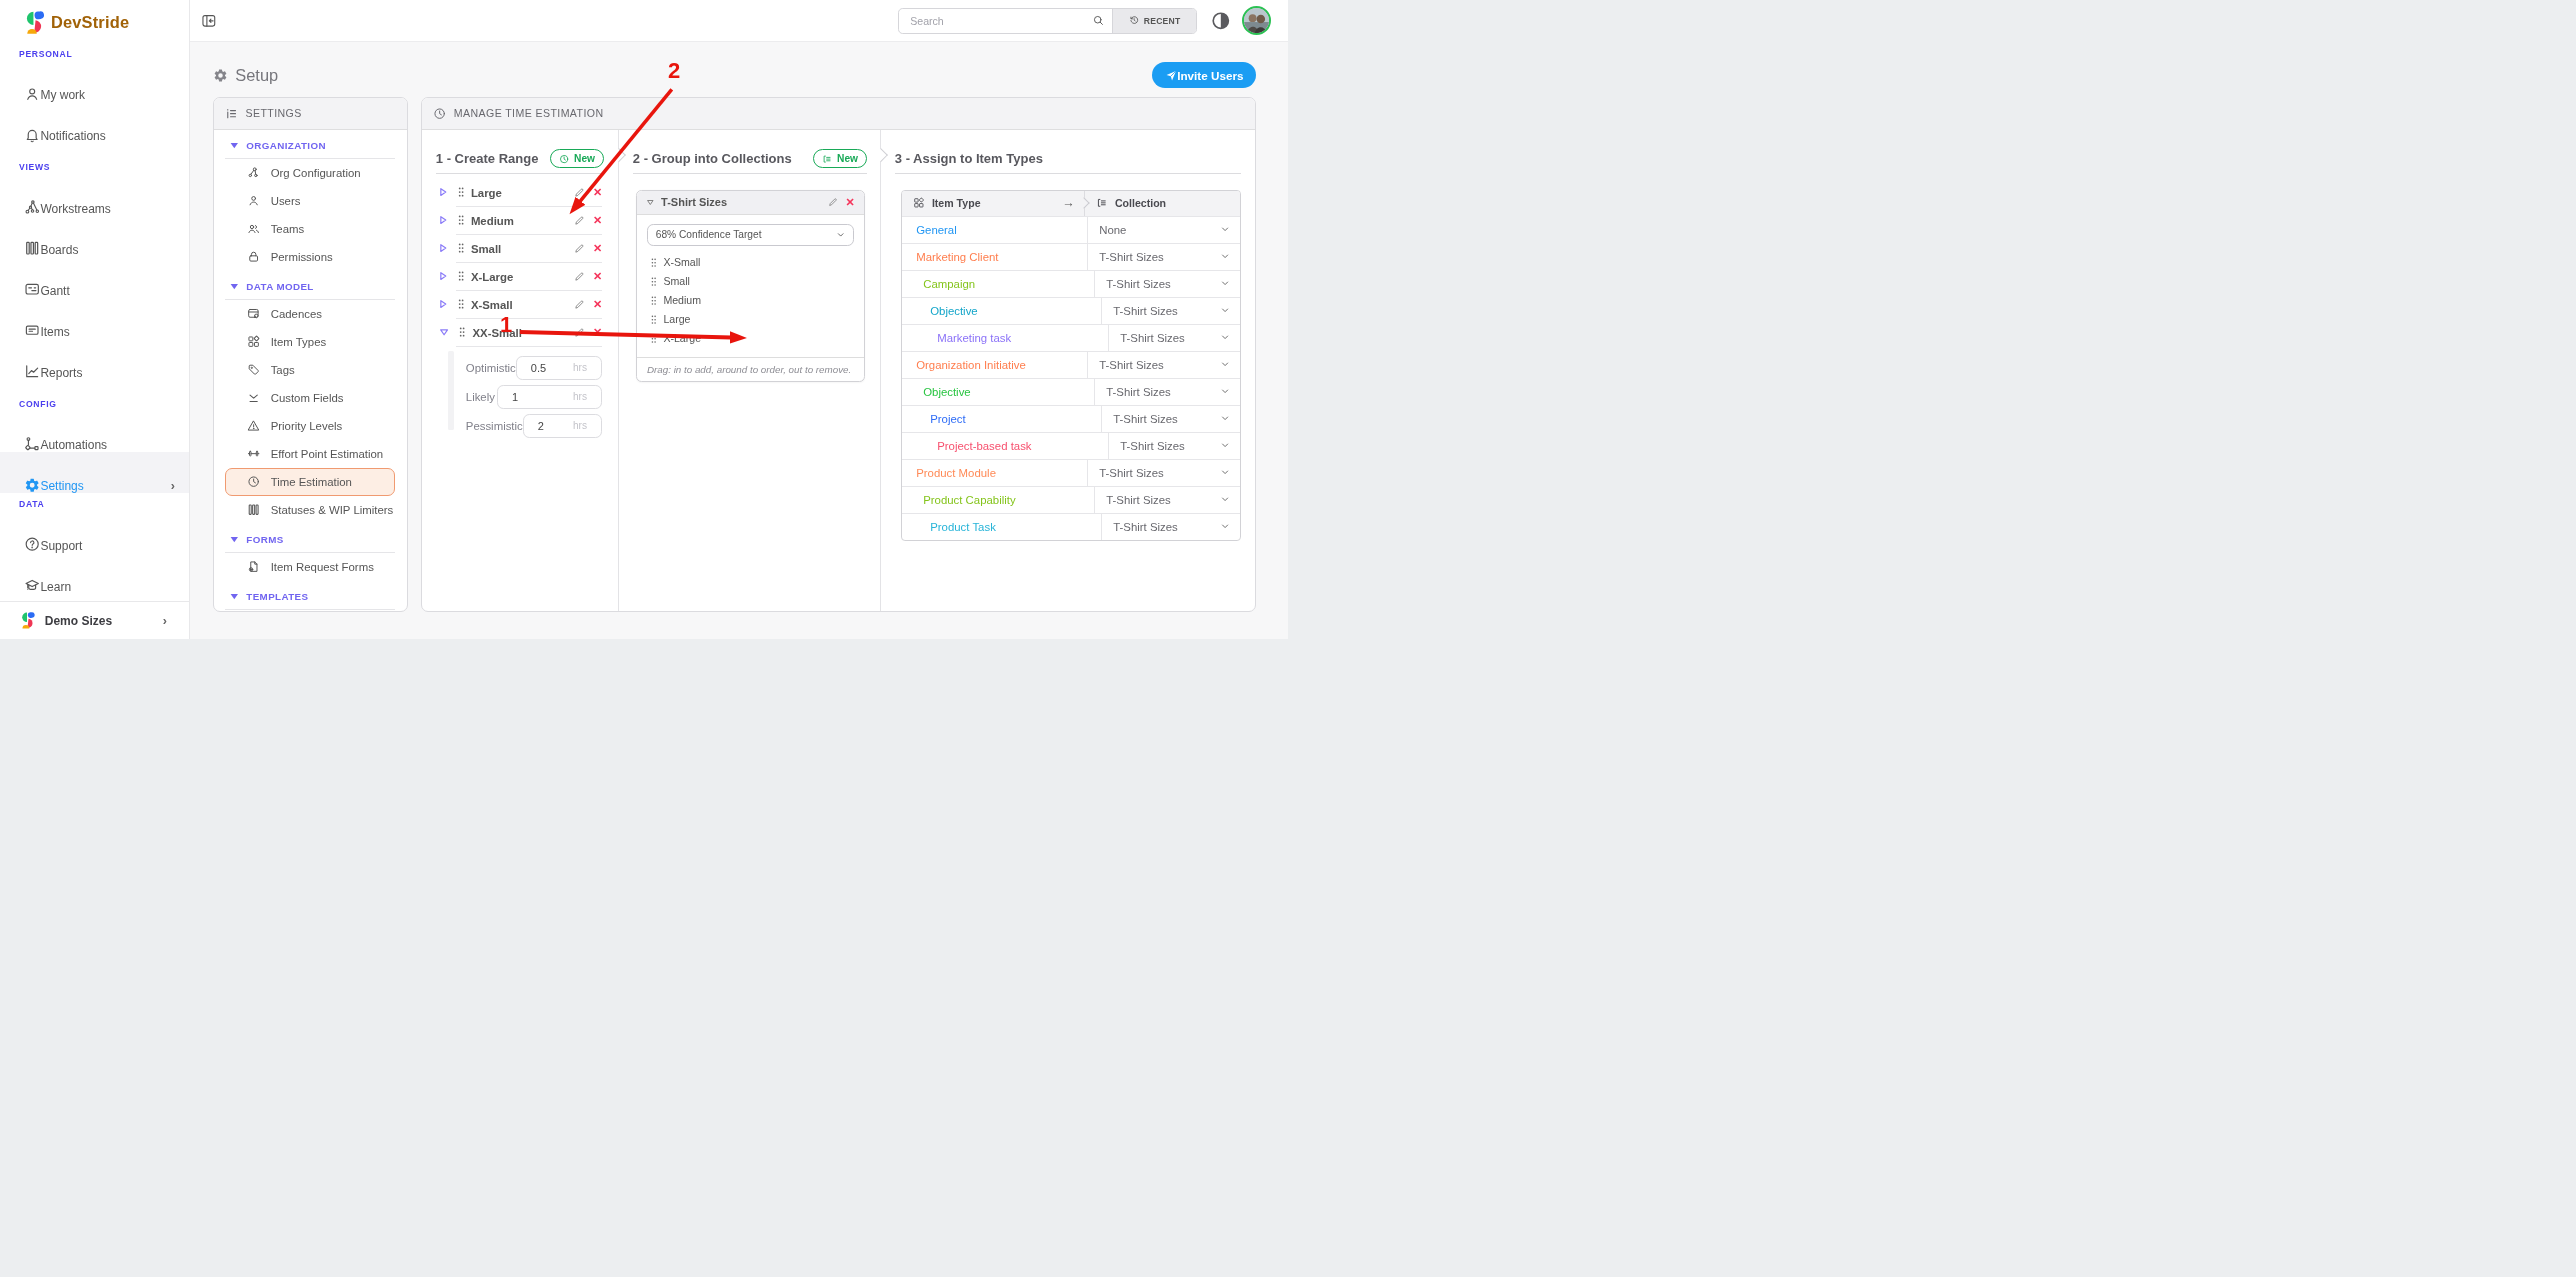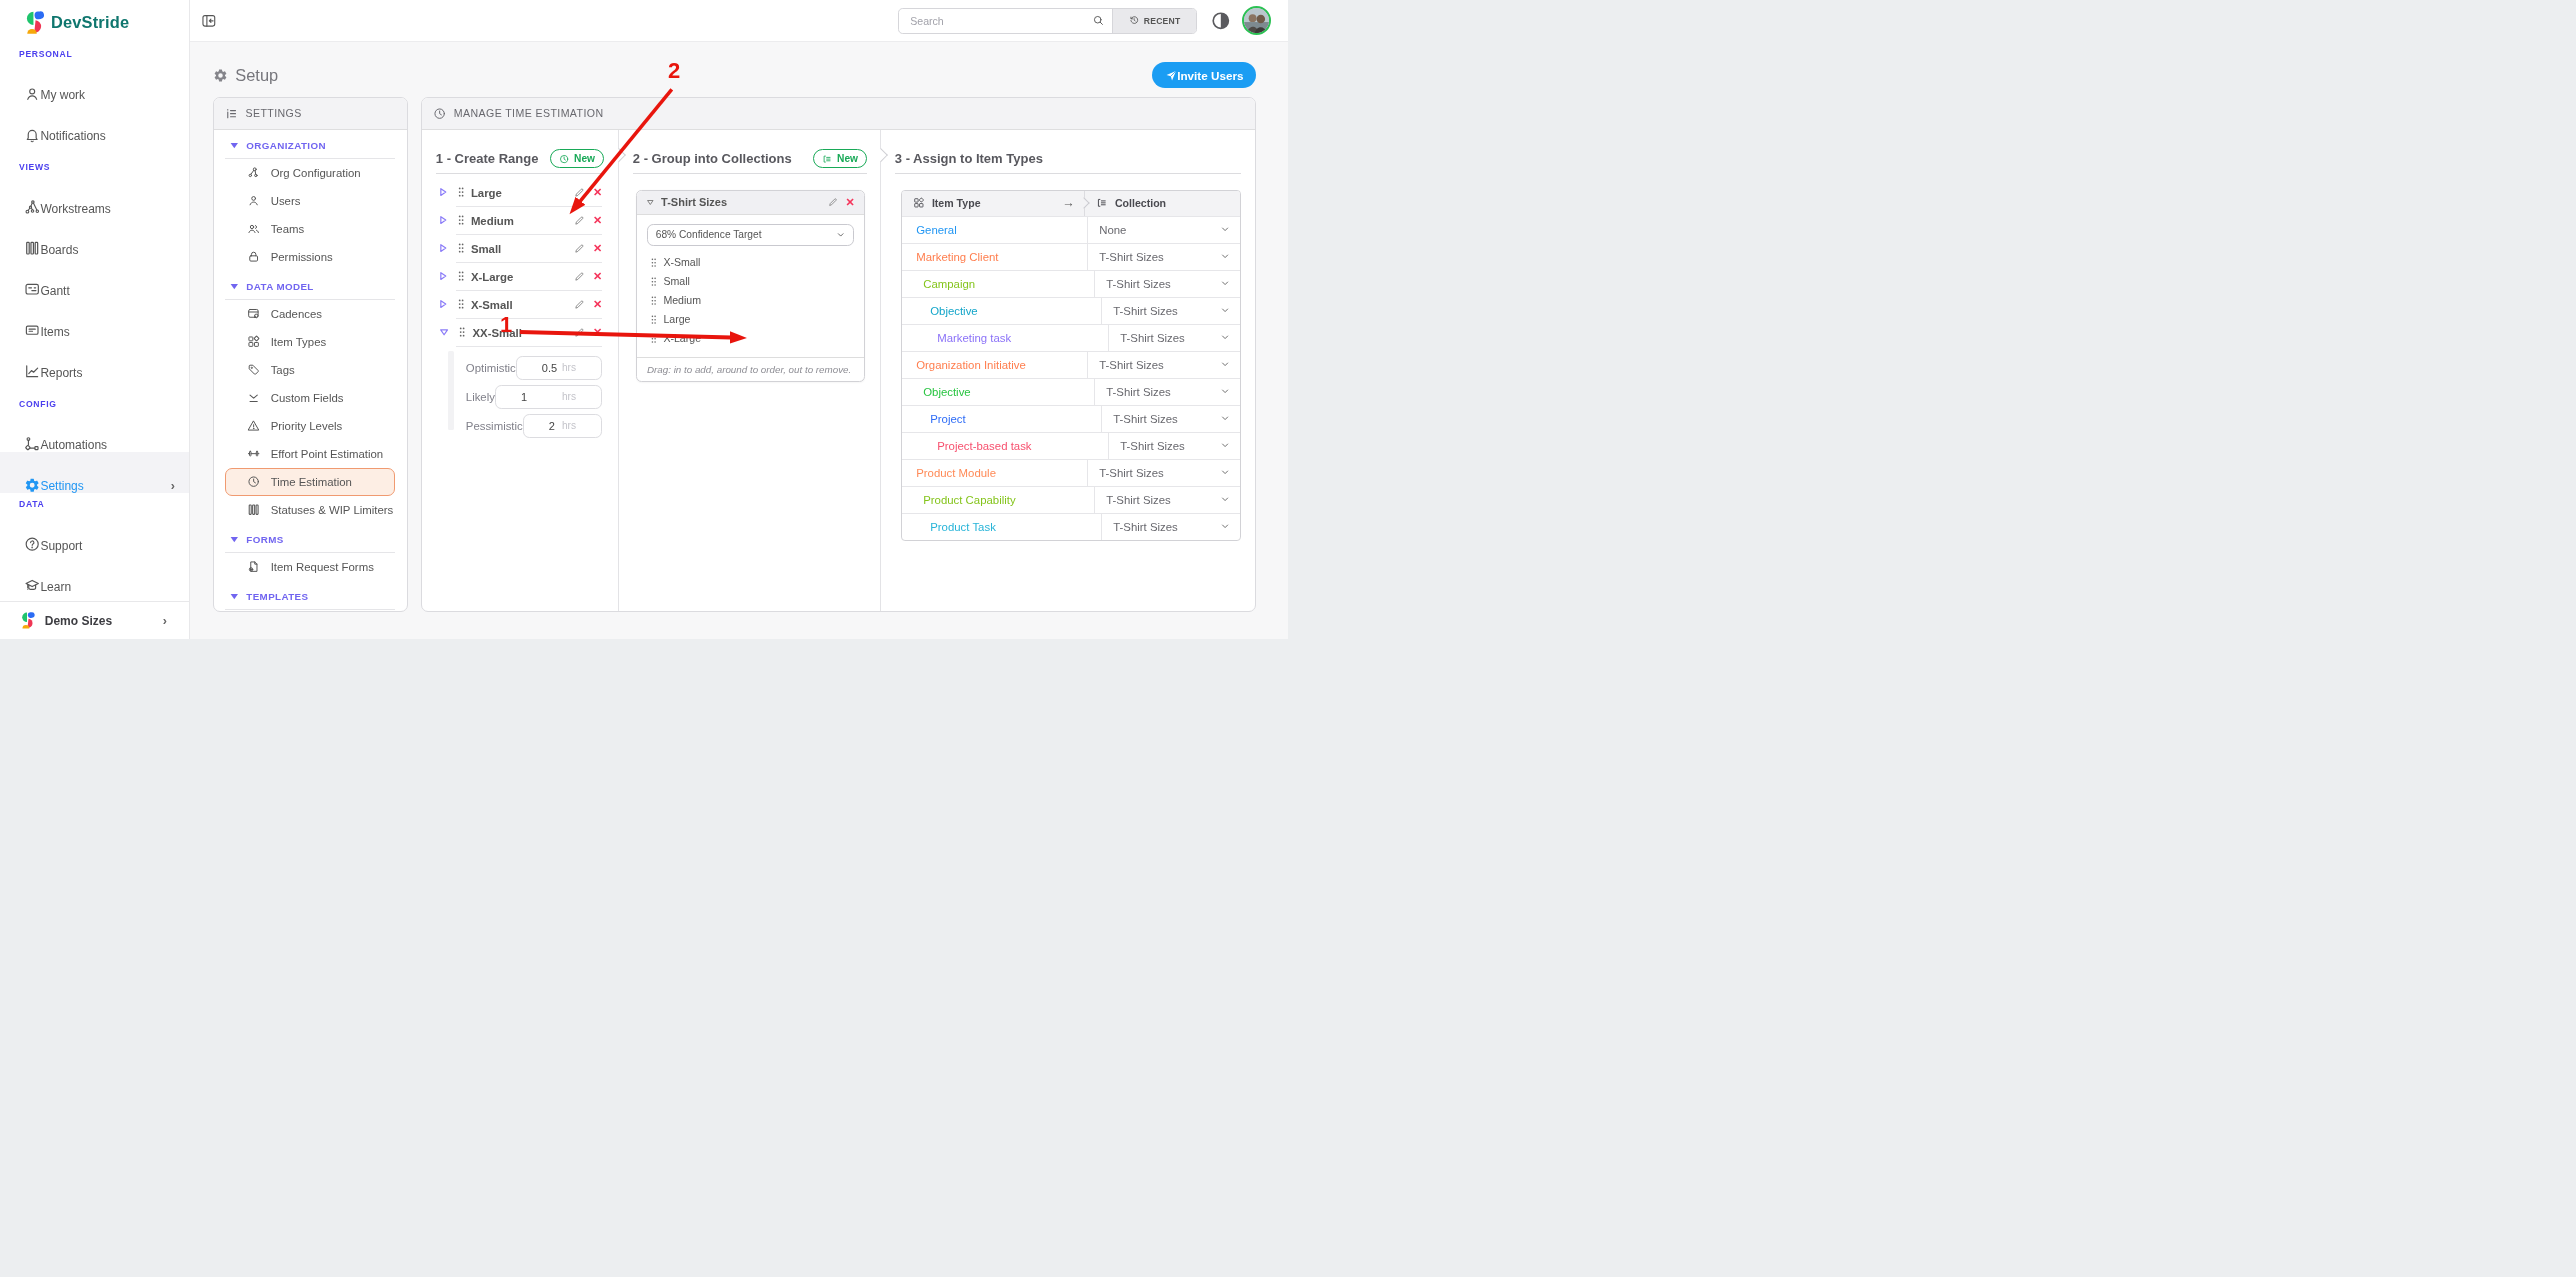--- a/index.html
+++ b/index.html
@@ -3,21 +3,21 @@
 <meta charset="utf-8">
 <style>
   html,body{margin:0;padding:0;background:#eceef0;font-family:"Liberation Sans",sans-serif;}
   .app{position:relative;width:1288px;height:639px;background:#f7f7f8;overflow:hidden;}
   svg{display:block}
   .ic{color:#555;flex:none}
 
   
   .sidebar{position:absolute;left:0;top:0;width:189px;height:639px;background:#fff;border-right:0.8px solid #e8e8ea;z-index:3;}
   .logo{display:flex;align-items:center;gap:7px;padding:11px 0 0 23.5px;}
-  .brand{font-size:16.4px;font-weight:800;color:#0f766e;letter-spacing:0.2px}
+  .brand{font-size:16.4px;font-weight:800;color:#a16207;letter-spacing:0.2px}
   .side-label{margin:14px 0 0 19px;height:12.5px;font-size:8.6px;font-weight:800;letter-spacing:0.7px;color:#4c40ee;}
   .side-item{position:relative;height:41px;display:flex;align-items:flex-end;padding-left:24px;color:#555;font-size:12px;cursor:pointer;}
   .side-item .ic{width:16.4px;height:16.4px}
   .side-item.selected{background:#f3f3f6;color:#2196f3;font-weight:500}
   .side-item.selected .ic{color:#2196f3}
   .side-chev{margin-left:auto;margin-right:14px;color:#666;font-size:12.5px;font-weight:600}
   .mt24{margin-top:19px}.mt8{margin-top:6.3px}
   .side-footer{position:absolute;left:0;right:0;bottom:0;height:37px;border-top:0.8px solid #e8e8ea;display:flex;align-items:center;gap:9.4px;padding-left:20.4px;font-weight:800;color:#3d3d42;font-size:12px;background:#fff;cursor:pointer}
   .side-footer .side-chev{margin-right:22px}
 
@@ -71,21 +71,21 @@
   .tri{margin-left:17px;cursor:pointer}
   .drag{margin-left:10.2px;cursor:grab}
   .r-name{margin-left:7px;font-size:11.4px;font-weight:700;color:#555}
   .r-act{margin-left:auto;display:flex;align-items:center;gap:7.8px;margin-right:15.7px}
   .pencil{cursor:pointer;color:#777}
   .xdel{color:#f5365c;font-size:11px;font-weight:700;cursor:pointer;line-height:1}
   .est{position:relative;padding-top:3.1px}
   .est-bar{position:absolute;left:26px;top:4.7px;bottom:6.3px;width:6.3px;background:#f2f2f4;border-radius:1.6px}
   .est-row{display:flex;align-items:center;height:22px;margin:7px 15.7px 7px 44px}
   .est-label{font-size:11.4px;color:#80808a}
-  .est-input{margin-left:auto;width:75px;height:22px;border:0.8px solid #dcdce0;border-radius:6.3px;display:flex;align-items:center;padding:0 25px;background:#fff}
+  .est-input{margin-left:auto;width:75px;height:22px;border:0.8px solid #dcdce0;border-radius:6.3px;display:flex;align-items:center;padding:0 14px;background:#fff}
   .est-val{font-size:11px;color:#444}
   .est-unit{margin-left:auto;font-size:10.2px;color:#c4c4ca}
 
   
   .card{position:absolute;left:17px;right:15.7px;top:60px;border:0.8px solid #d2d2d6;border-radius:5.5px;background:#fff;box-shadow:0 0.8px 1.6px rgba(0,0,0,.04)}
   .card-h{height:23.5px;background:#f0f0f3;border-bottom:0.8px solid #ddd;display:flex;align-items:center;gap:6.3px;padding:0 9.4px;border-radius:5.5px 5.5px 0 0}
   .card-title{font-size:11px;font-weight:800;color:#555}
   .card-act{margin-left:auto;display:flex;align-items:center;gap:7.8px}
   .card-b{padding:8.6px 10.2px 0}
   .sel{height:20.4px;border:0.8px solid #c9c9cf;border-radius:6.3px;display:flex;align-items:center;padding:0 7.8px;font-size:10.2px;color:#555;cursor:pointer}

